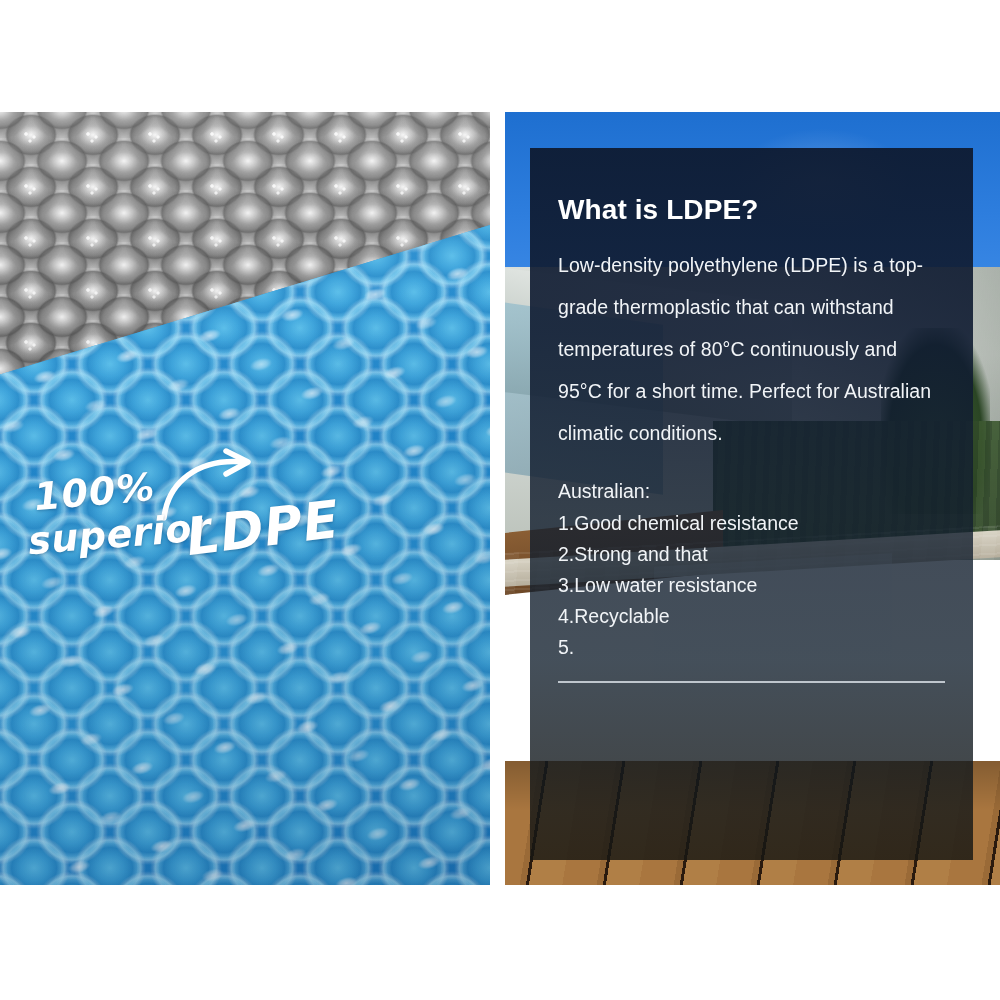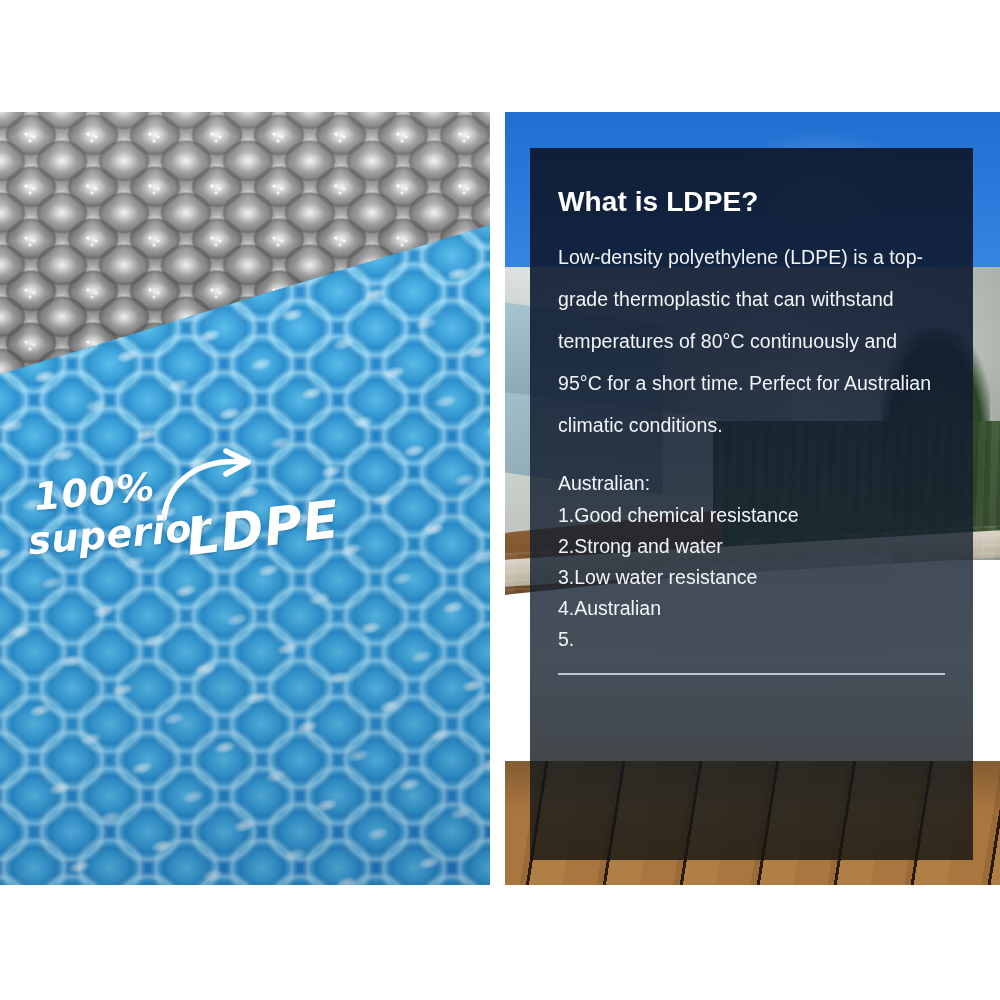--- a/index.html
+++ b/index.html
@@ -219,21 +219,21 @@
     background:linear-gradient(180deg,
        rgba(14,26,48,.94) 0%,
        rgba(16,28,50,.90) 26%,
        rgba(18,30,46,.80) 52%,
        rgba(16,30,44,.78) 72%,
        rgba(22,22,18,.82) 100%);
     padding:26px 28px 0 28px;
   }
   .ov-title{
     color:#ffffff; font-size:28px; font-weight:700;
-    letter-spacing:.1px; margin:12px 0 18px 0;
+    letter-spacing:.1px; margin:20px 0 18px 0;
   }
   .ov-para{
     color:#f1f4f7; font-size:19.5px; line-height:42px;
     font-weight:400; letter-spacing:.05px;
     margin-bottom:22px;
   }
   .ov-sub{
     color:#f1f4f7; font-size:19.5px; line-height:30px;
     font-weight:400; margin-bottom:2px;
   }
@@ -310,29 +310,29 @@
 
       <div class="ov-sub">Australian:</div>
 
       <ul class="ov-list">
         <li>
           <span class="li-num">1.</span>
           <span class="li-txt"> Good chemical resistance</span>
         </li>
         <li>
           <span class="li-num">2.</span>
-          <span class="li-txt">Strong and water</span>
+          <span class="li-txt">Strong and that</span>
         </li>
         <li>
           <span class="li-num">3.</span>
           <span class="li-txt">Low water resistance</span>
         </li>
         <li>
           <span class="li-num">4.</span>
-          <span class="li-txt">Australian</span>
+          <span class="li-txt">Recyclable</span>
         </li>
         <li>
           <span class="li-num">5.</span>
         </li>
       </ul>
 
       <hr class="ov-divider">
 
     </div>
   </div>

